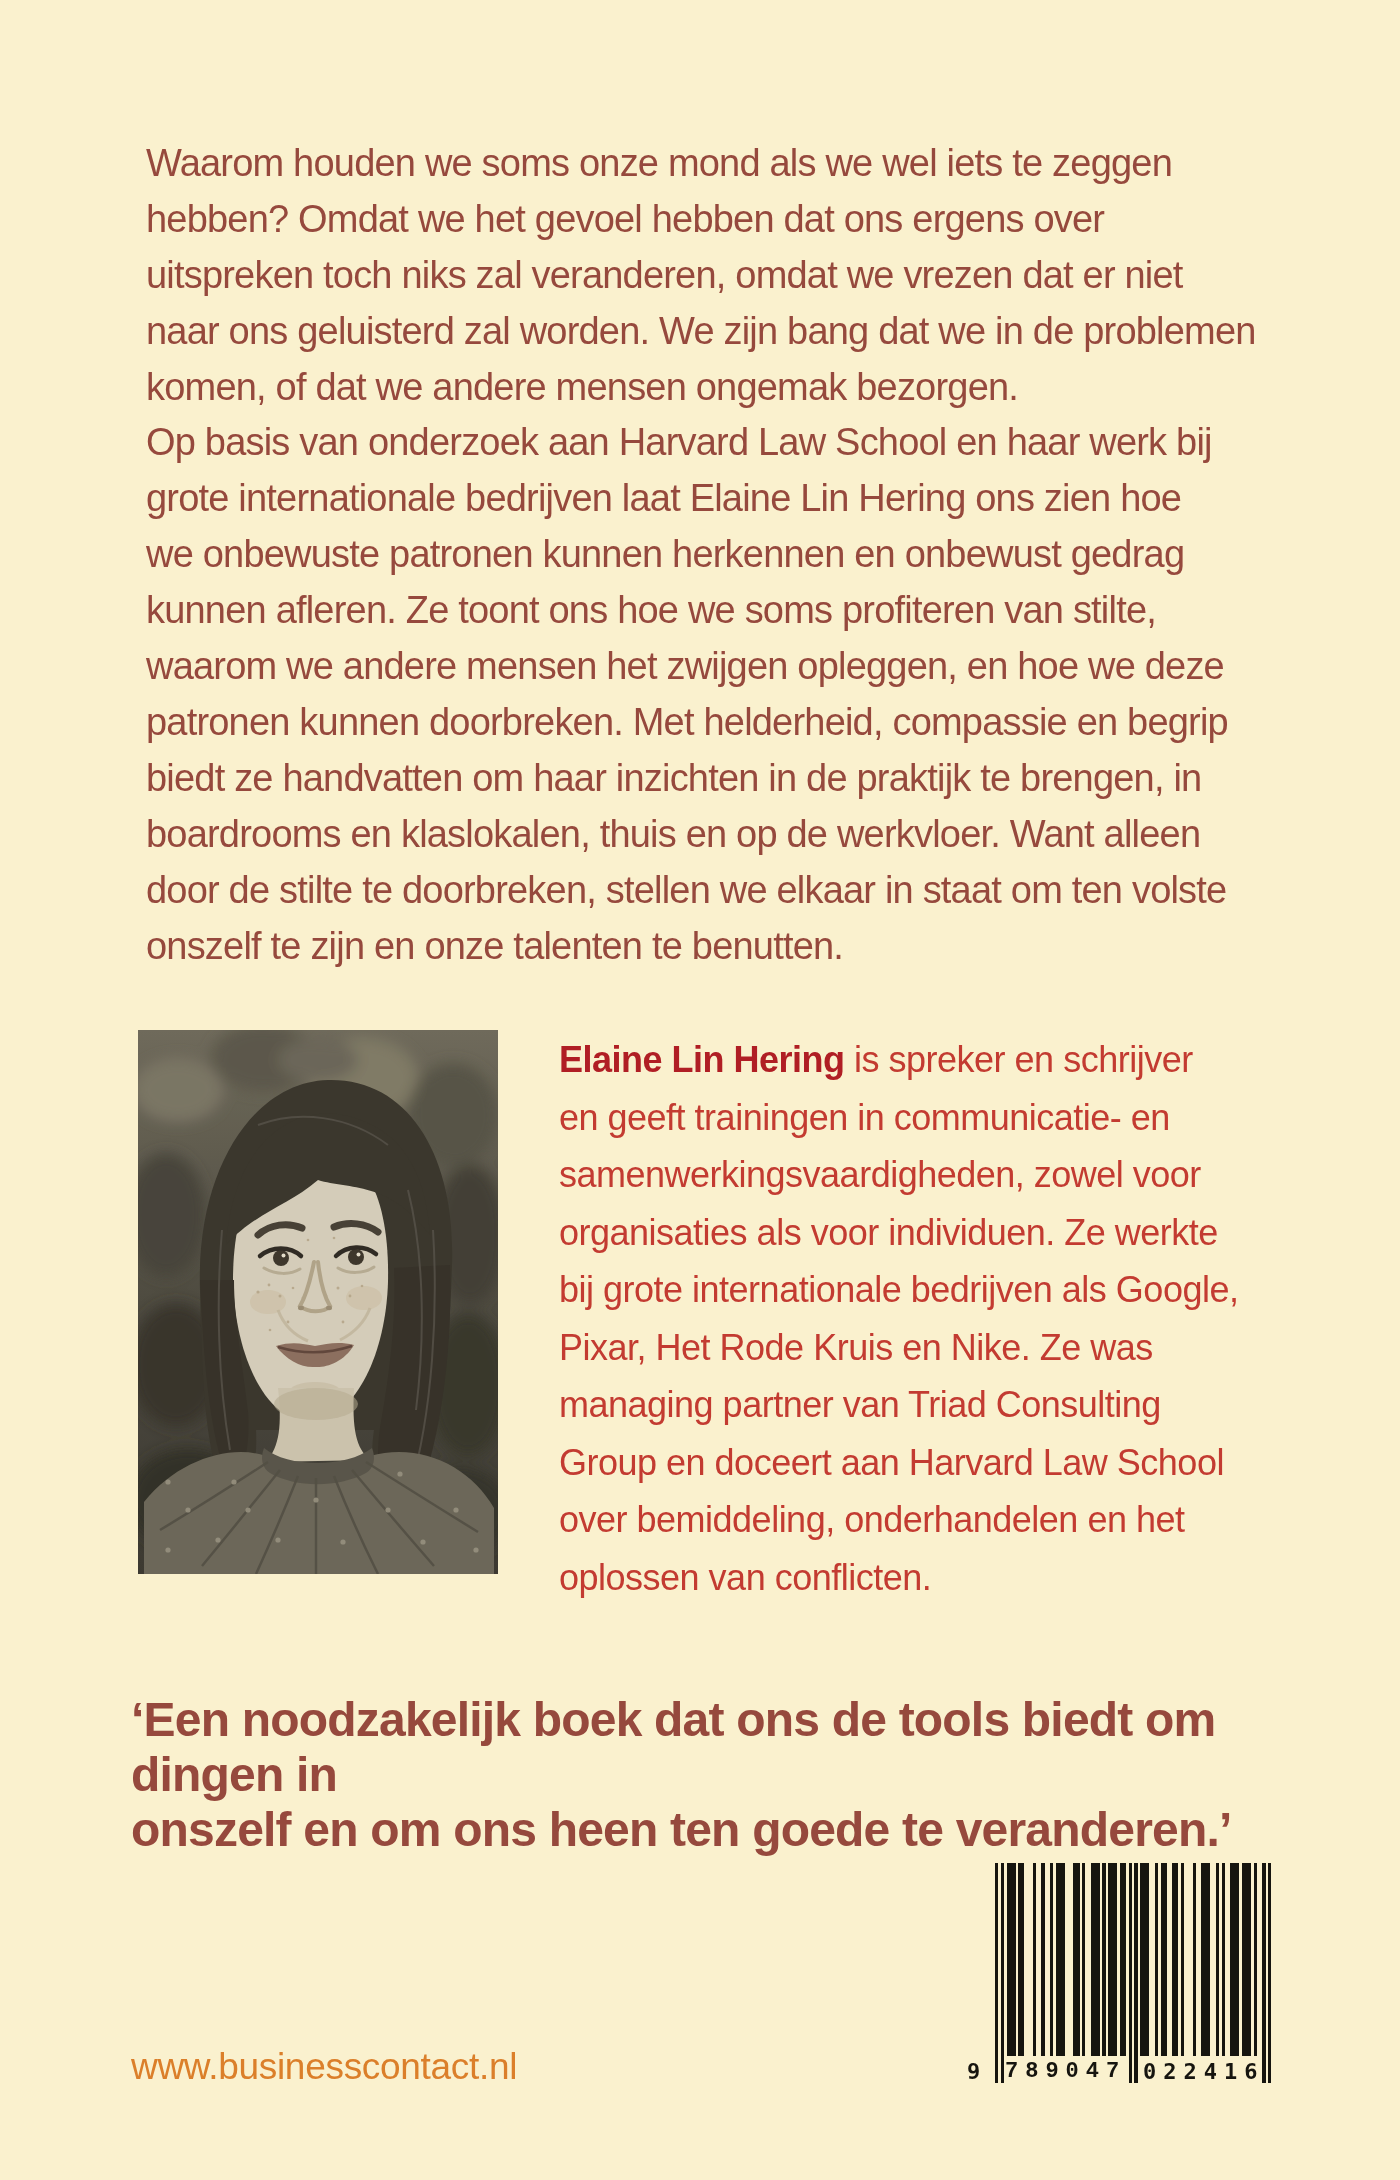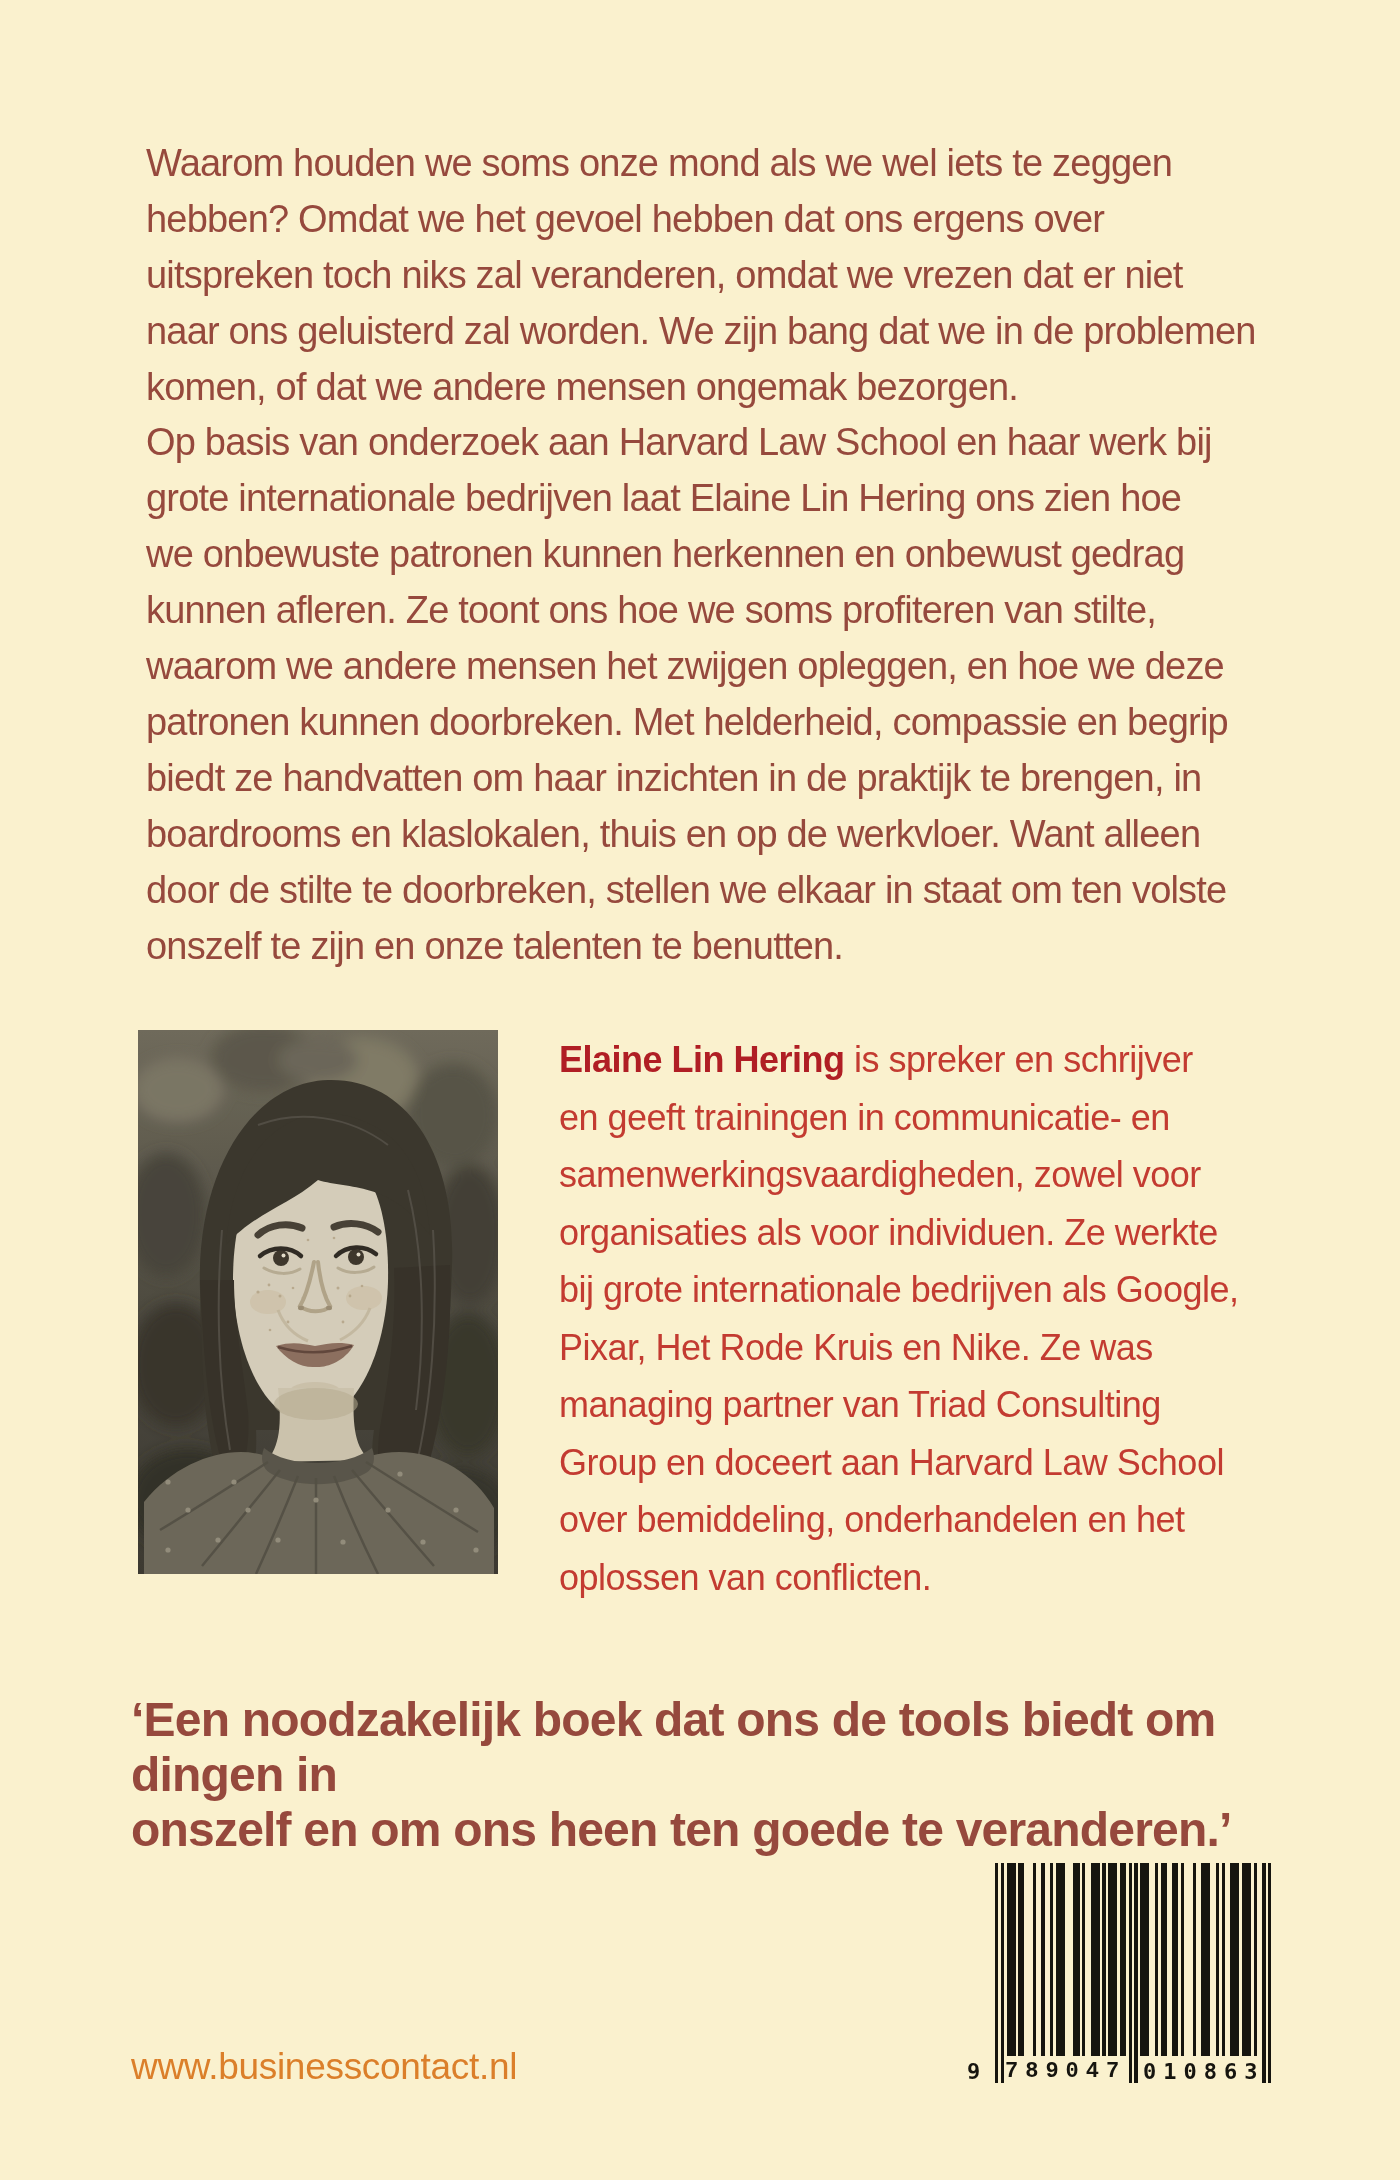--- a/index.html
+++ b/index.html
@@ -311,17 +311,17 @@
         <i class="bc-bar" style="left: 246.95px; width: 3.26px;"></i>
         <i class="bc-bar" style="left: 249.85px; width: 3.26px;"></i>
         <i class="bc-bar" style="left: 252.76px; width: 3.26px;"></i>
         <i class="bc-bar" style="left: 258.57px; width: 3.26px;"></i>
         <i class="bc-bar tall" style="left: 267.28px; width: 3.26px;"></i>
         <i class="bc-bar tall" style="left: 273.09px; width: 3.26px;"></i>
       </div>
     <div class="bc-digits">
       <span class="d9">9</span>
       <span class="g1">789047</span>
-      <span class="g2">010863</span>
+      <span class="g2">022416</span>
     </div>
   </div>
 
 </div>
 
 </body></html>

